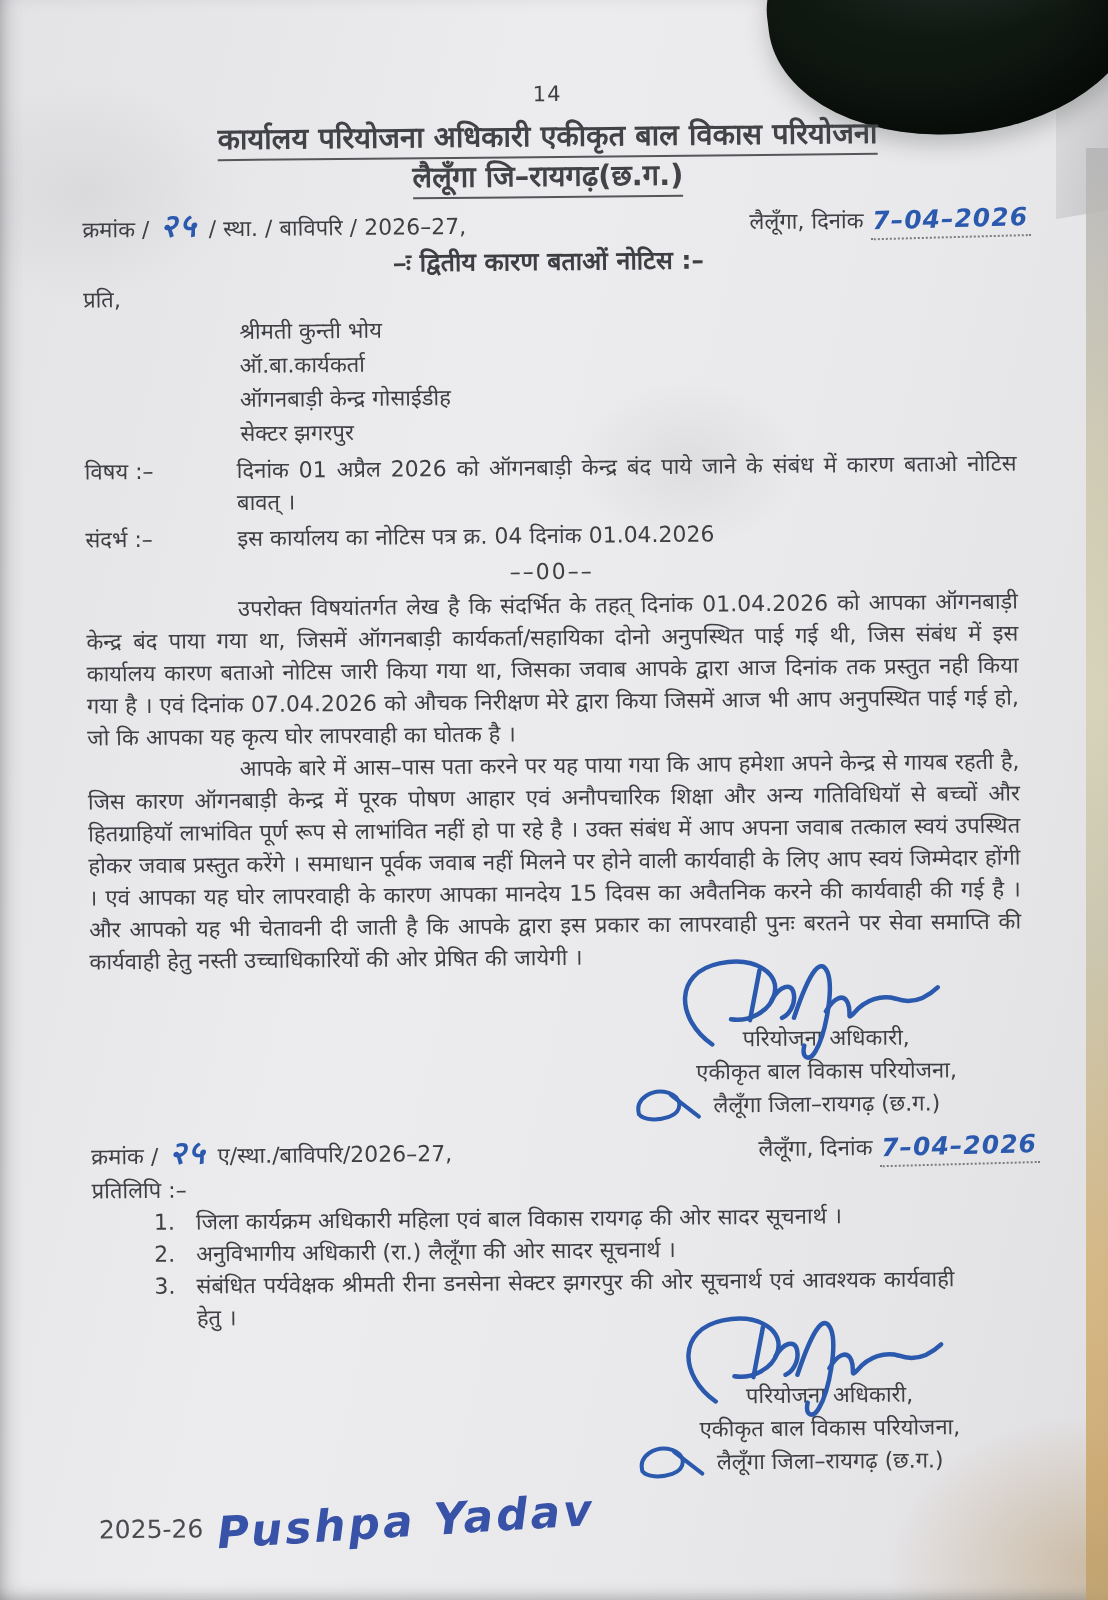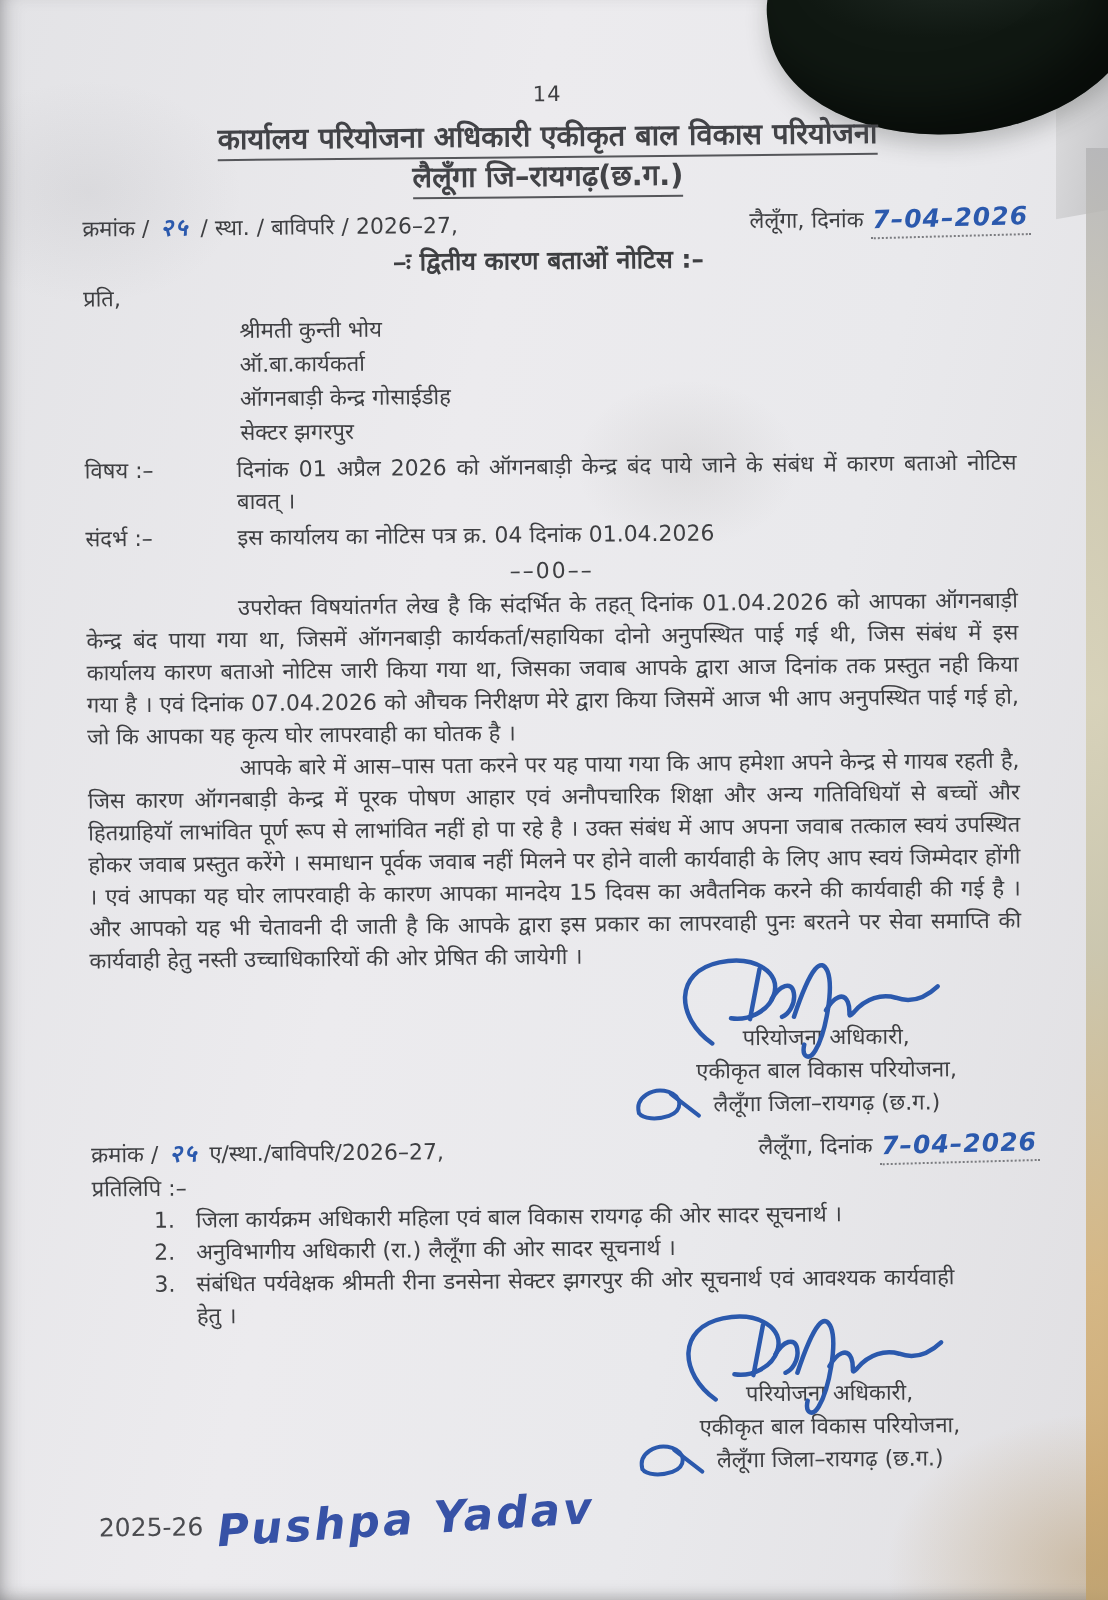--- a/index.html
+++ b/index.html
@@ -41,21 +41,21 @@
     transform:rotate(-0.55deg);
     color:#3e3f42;font-size:22px;line-height:32px;
   }
   .center{text-align:center;}
   .pageno{font-size:21px;letter-spacing:1px;margin-bottom:6px;}
   .title{font-size:29px;line-height:40px;font-weight:bold;color:#424347;}
   .title .ul{border-bottom:2px solid #55565a;padding-bottom:3px;}
   .refrow{display:flex;justify-content:space-between;align-items:flex-end;margin-top:10px;white-space:nowrap;}
   .refrow .right{margin-right:-16px;}
   .hw{color:#2b59ad;font-style:italic;font-weight:bold;}
-  .hw-num{font-size:24px;letter-spacing:2px;padding:0 4px;}
+  .hw-num{font-size:32px;letter-spacing:2px;padding:0 4px;}
   .hw-date{font-size:25px;letter-spacing:1px;border-bottom:2px dotted #7b7c80;padding:0 2px 1px 2px;transform:rotate(-1deg);display:inline-block;}
   .notice-head{font-size:25px;font-weight:bold;margin-top:4px;}
   .to-label{margin-top:2px;}
   .addr{margin-left:156px;}
   .addr div{line-height:34px;}
   .lblrow{display:flex;margin-top:4px;}
   .lblrow .lbl{flex:0 0 152px;}
   .lblrow .txt{flex:1;text-align:justify;}
   .divider{margin:4px 0 2px 0;letter-spacing:2px;}
   .para{margin:0;text-align:justify;text-indent:152px;}

